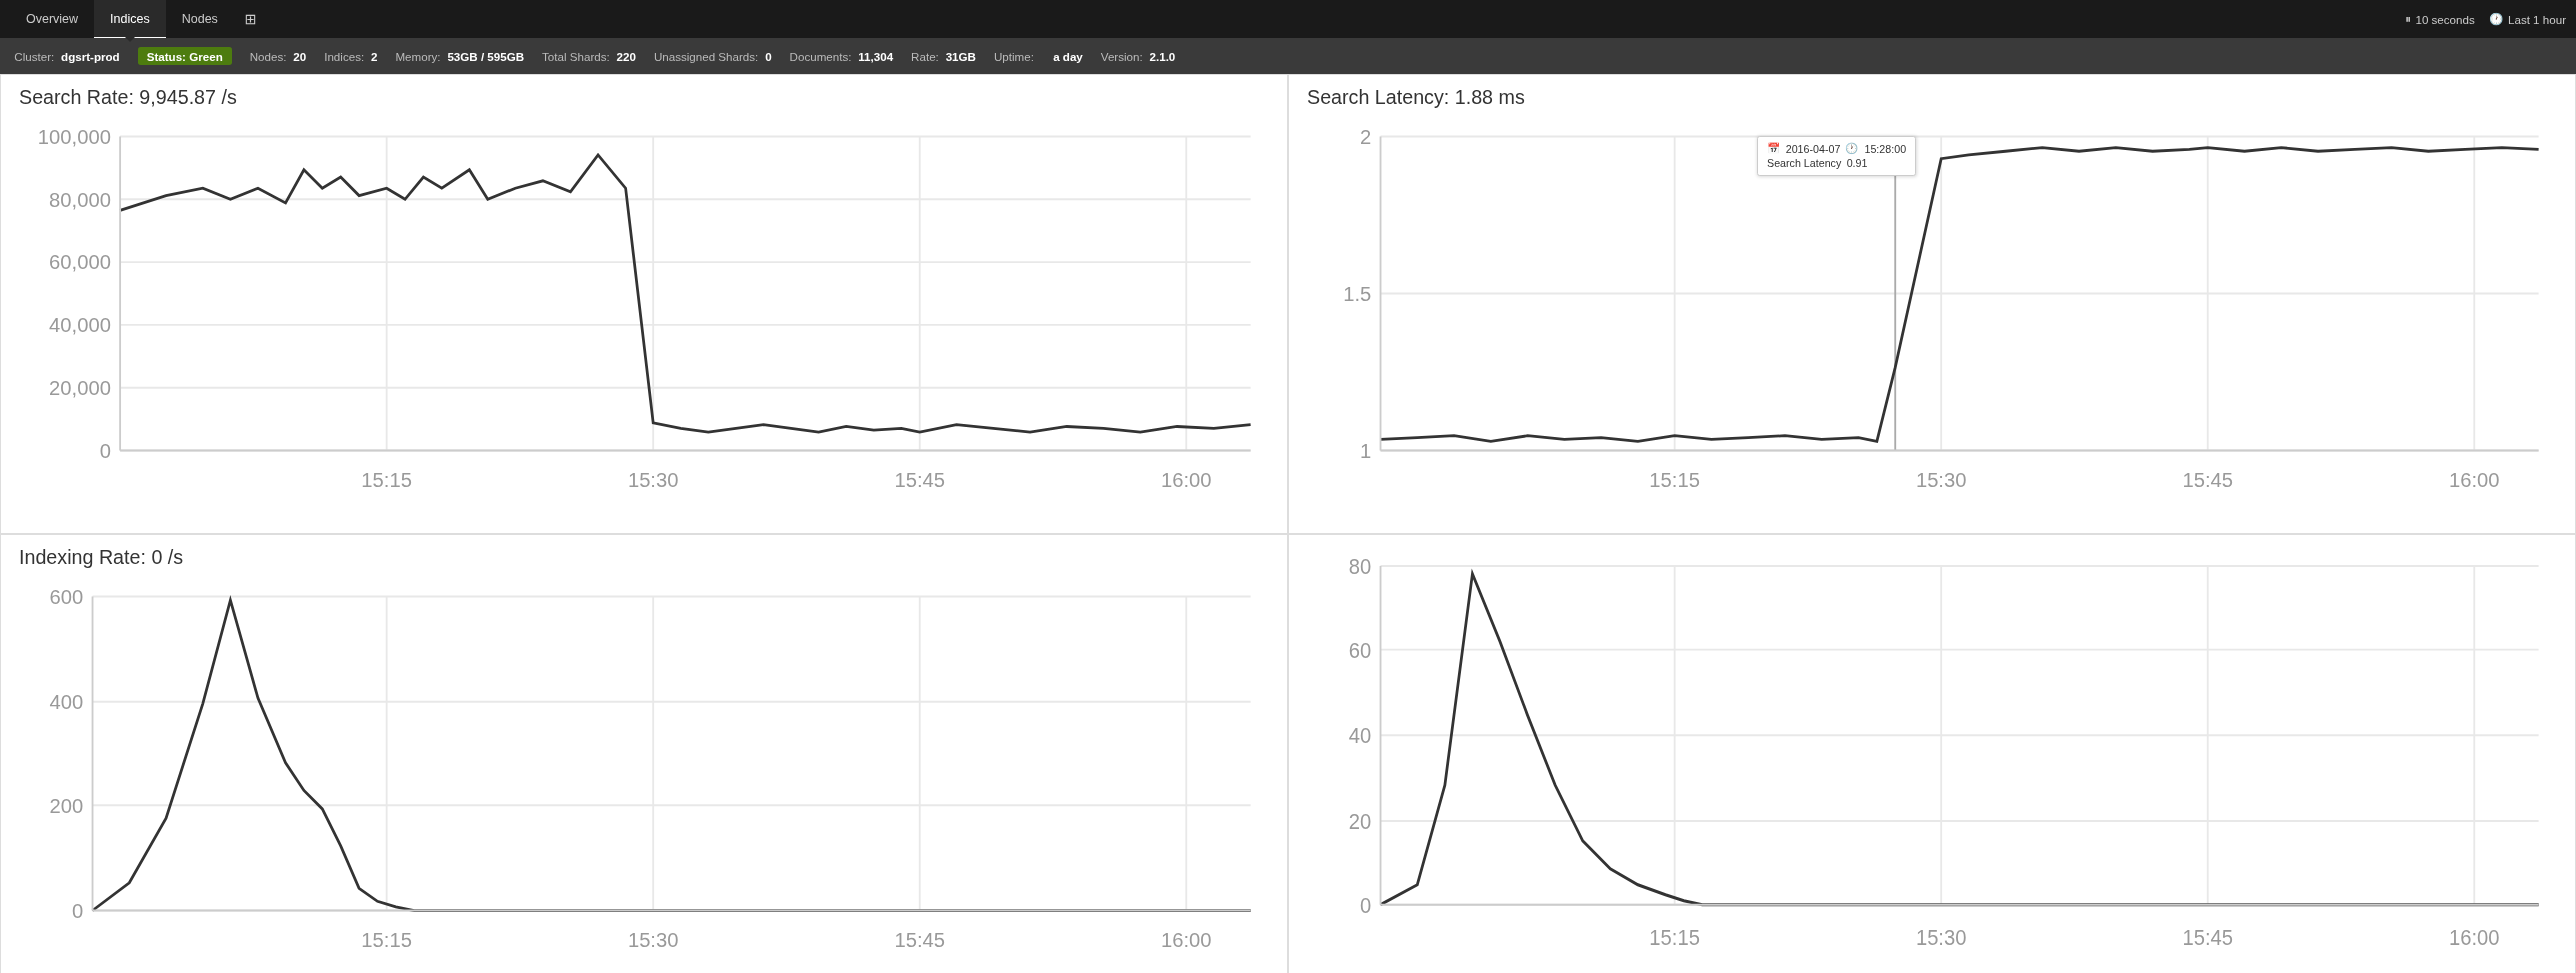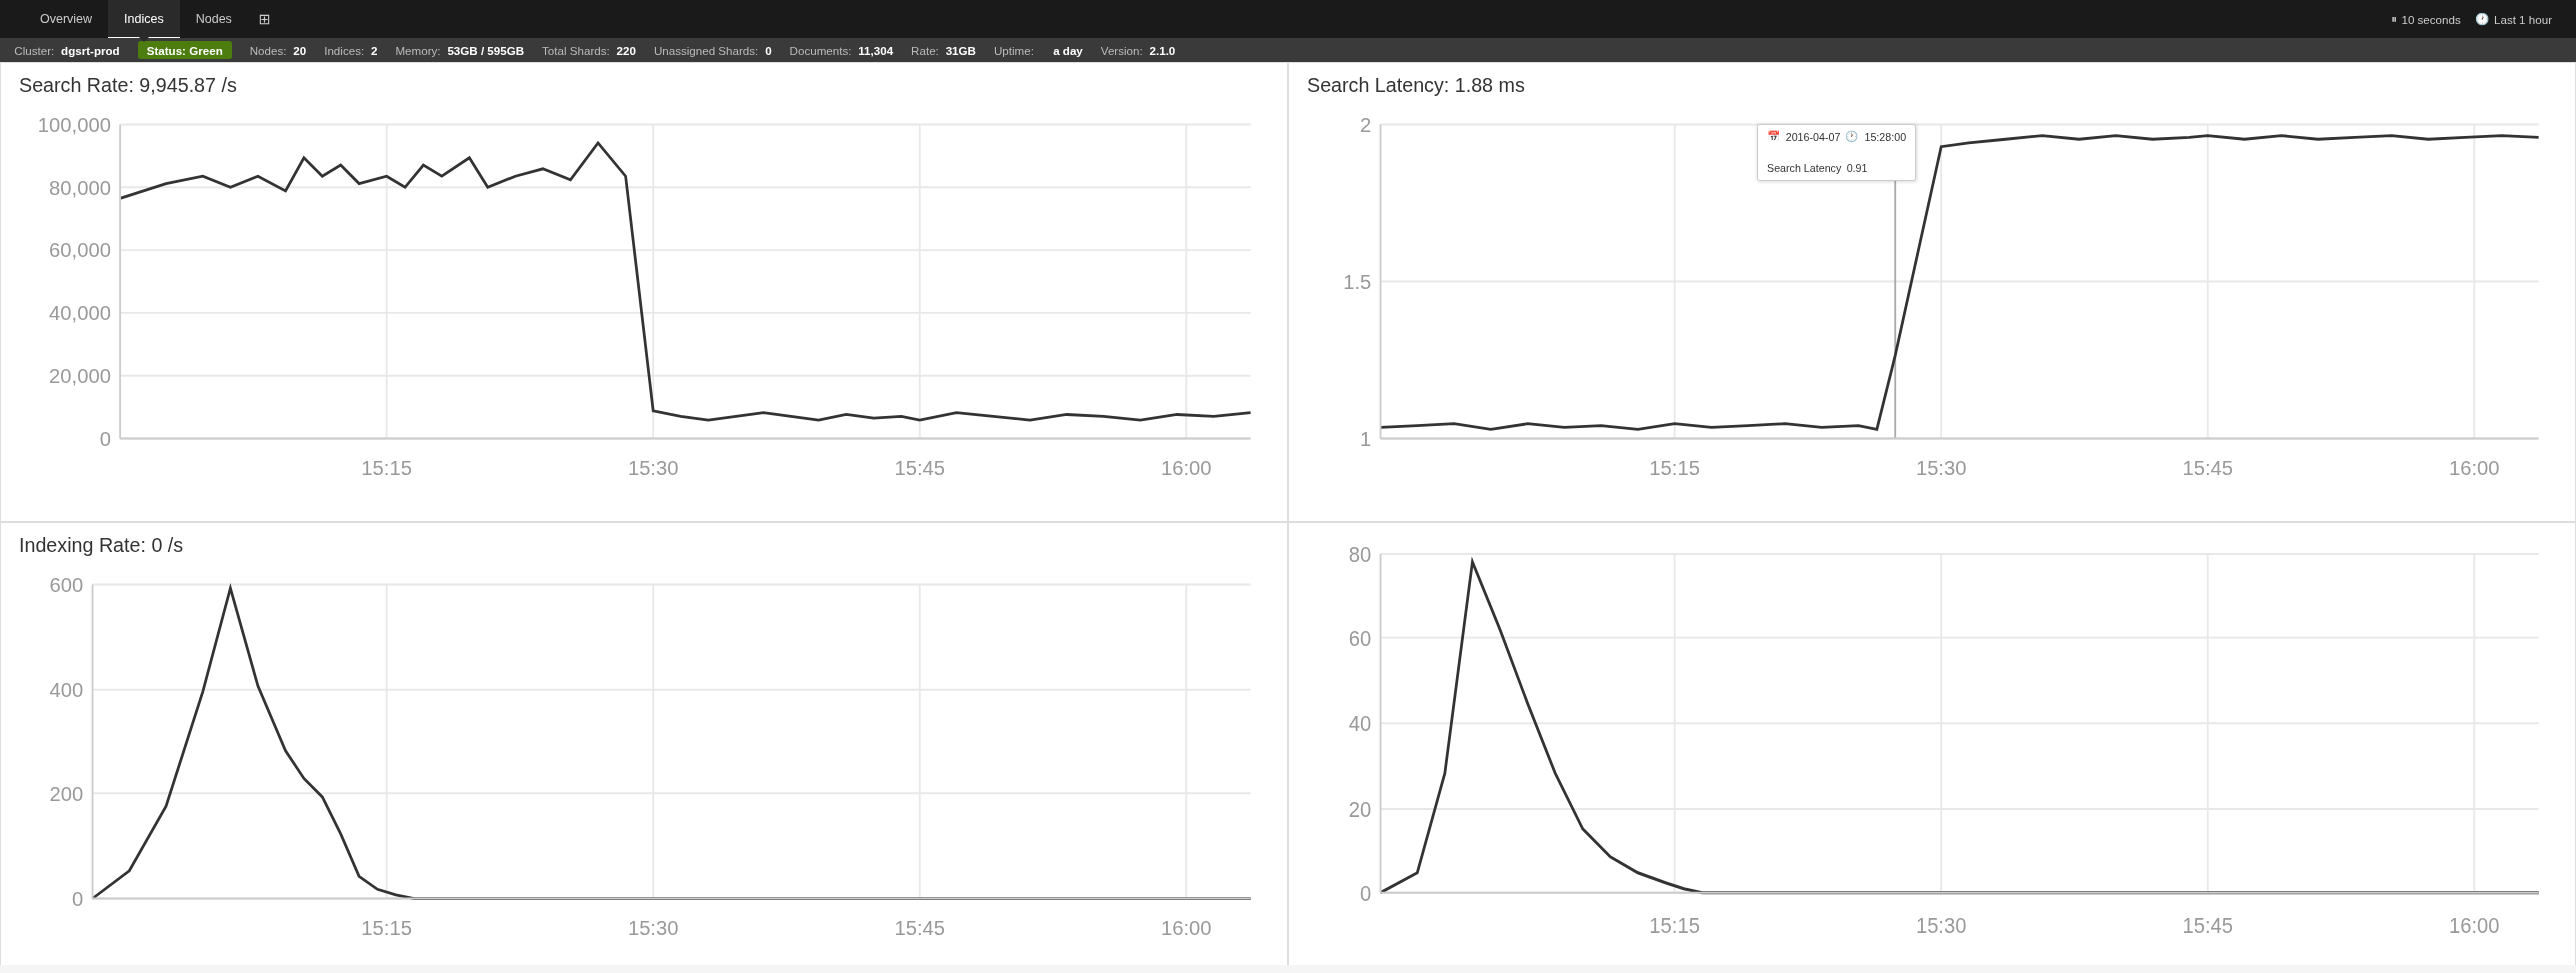--- a/index.html
+++ b/index.html
@@ -4,21 +4,21 @@
   <style>
     * { box-sizing: border-box; margin: 0; padding: 0; }
     body { font-family: -apple-system, BlinkMacSystemFont, 'Segoe UI', Arial, sans-serif; background: #f5f5f5; font-size: 11.6px; }
 
     
     .top-nav {
       background: #1a1a1a;
       display: flex;
       align-items: stretch;
       height: 38px;
-      padding: 0 24px;
+      padding: 0 10px;
       position: relative;
       text-align: center;
     }
     .nav-tab {
       color: #ccc;
       padding: 0 16px;
       display: flex;
       align-items: center;
       cursor: pointer;
       font-size: 12.5px;
@@ -62,21 +62,21 @@
       display: flex;
       align-items: center;
       gap: 4.5px;
     }
 
     
     .status-bar {
       background: #3a3a3a;
       color: #ddd;
       padding: 0 14.3px;
-      height: 24px;
+      height: 36px;
       display: flex;
       align-items: center;
       gap: 18px;
       font-size: 11.6px;
       flex-wrap: wrap;
     }
     .status-green {
       background: #4d7c0f;
       color: #fff;
       padding: 2.7px 9px;
@@ -357,21 +357,21 @@
         <line x1="40" y1="10" x2="40" y2="180" stroke="#ccc" stroke-width="1"></line>
       </svg>
       
       <div class="tooltip-box" style="top: 18px; left: 36%;">
         <div class="tooltip-row">
           <span>📅</span>
           <span>2016-04-07</span>
           <span>🕐</span>
           <span>15:28:00</span>
         </div>
-        <div class="tooltip-row" style="margin-top:19px;">
+        <div class="tooltip-row" style="margin-top:2px;">
           <span>Search Latency</span>
           <span>0.91</span>
         </div>
       </div>
     </div>
   </div>
 
   <div class="chart-panel">
     <div class="chart-title">Indexing Rate: 0 /s</div>
     <div class="chart-area">

